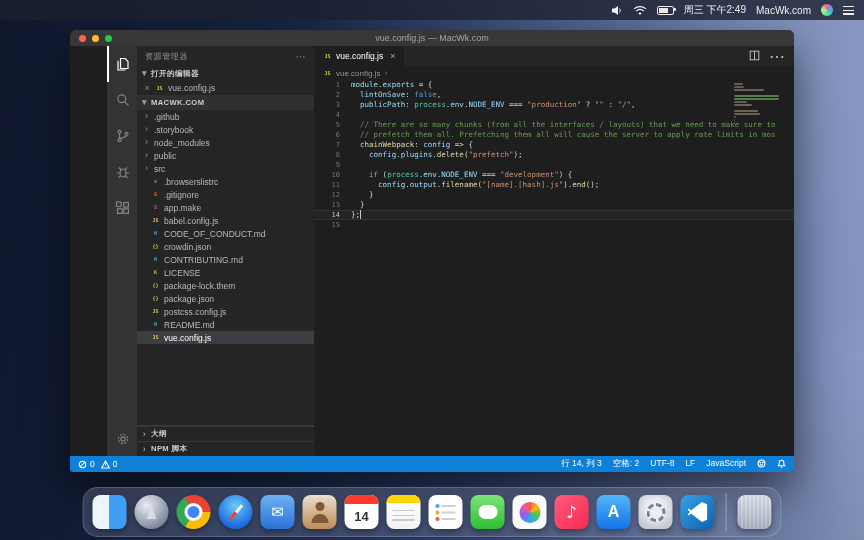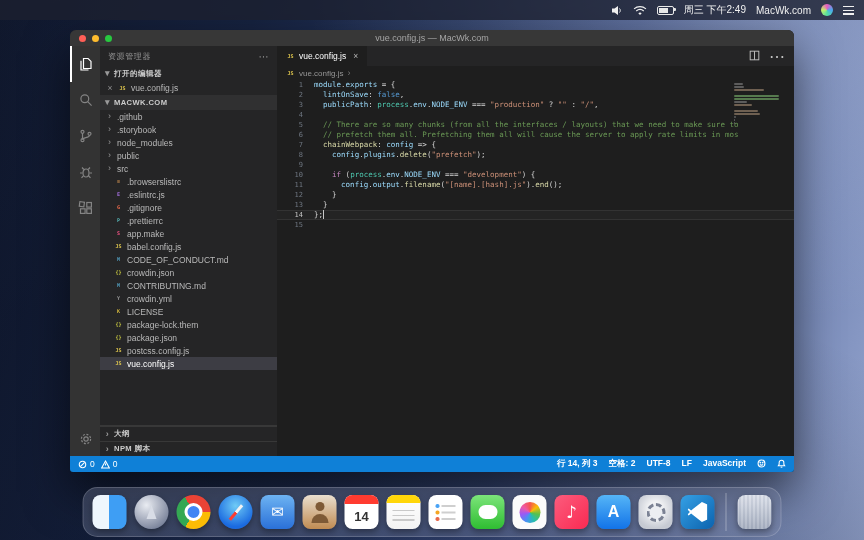--- a/index.html
+++ b/index.html
@@ -20,21 +20,21 @@
   .batt::after{content:"";position:absolute;right:-3px;top:1.5px;width:2px;height:3px;background:#e8e8e8;border-radius:0 1px 1px 0;}
   .siri{width:12px;height:12px;border-radius:50%;background:conic-gradient(#e959c0,#4aa8f0,#54e0a0,#c4f06a,#e959c0);}
   .nc{width:11px;height:9px;background:repeating-linear-gradient(#f0f0f0 0 1.4px,transparent 1.4px 3.6px);}
   
   .vswindow{position:absolute;left:70px;top:30px;width:724px;height:442px;border-radius:6px 6px 3px 3px;
     box-shadow:0 20px 45px rgba(0,0,0,.55);overflow:hidden;background:#1e1e1e;z-index:10;}
   .titlebar{height:16px;background:#373737;position:relative;display:flex;align-items:center;}
   .tl{width:7px;height:7px;border-radius:50%;margin-left:6px;}
   .tl.red{background:#ff5f57;margin-left:9px;}.tl.yel{background:#febc2e;}.tl.grn{background:#28c840;}
   .win-title{position:absolute;left:0;right:0;text-align:center;color:#a5a5a5;font-size:9px;}
-  .vsbody{display:flex;height:410px;}
+  .vsbody{display:flex;height:410px;padding-left:37px;}
   
   .activitybar{width:30px;background:#333333;display:flex;flex-direction:column;align-items:center;flex:none;}
   .ab-item{width:30px;height:36px;display:flex;align-items:center;justify-content:center;color:#848484;border-left:2px solid transparent;box-sizing:border-box;}
   .ab-item.active{color:#ffffff;border-left:2px solid #ffffff;}
   .ab-item svg{width:16px;height:16px;stroke:currentColor;fill:none;stroke-width:1.2;}
   .ab-spacer{flex:1;}
   
   .sidebar{width:177px;background:#252526;color:#b9b9b9;flex:none;position:relative;font-size:8.5px;overflow:hidden;}
   .sb-header{height:20px;display:flex;align-items:center;padding:0 8px;color:#9a9a9a;font-size:8px;letter-spacing:.6px;}
   .sb-header .more{margin-left:auto;color:#9a9a9a;font-size:10px;}
@@ -237,70 +237,62 @@
             </div>
             <div class="tree-row">
               <span class="chev">›</span>
               <span class="fname">src</span>
             </div>
             <div class="tree-row">
               <span class="fi" style="color: rgb(204, 143, 78);">≡</span>
               <span class="fname">.browserslistrc</span>
             </div>
             <div class="tree-row">
-              <span class="fi" style="color: rgb(156, 107, 211);">E</span>
-              <span class="fname">.eslintrc.js</span>
-            </div>
-            <div class="tree-row">
               <span class="fi" style="color: rgb(232, 104, 74);">G</span>
               <span class="fname">.gitignore</span>
             </div>
             <div class="tree-row">
-              <span class="fi" style="color: rgb(86, 179, 180);">P</span>
-              <span class="fname">.prettierrc</span>
-            </div>
-            <div class="tree-row">
               <span class="fi" style="color: rgb(245, 83, 133);">S</span>
               <span class="fname">app.make</span>
             </div>
             <div class="tree-row">
               <span class="fi" style="color: rgb(226, 201, 78);">JS</span>
               <span class="fname">babel.config.js</span>
             </div>
             <div class="tree-row">
               <span class="fi" style="color: rgb(81, 154, 186);">M</span>
               <span class="fname">CODE_OF_CONDUCT.md</span>
             </div>
             <div class="tree-row">
               <span class="fi" style="color: rgb(203, 203, 65);">{}</span>
               <span class="fname">crowdin.json</span>
             </div>
             <div class="tree-row">
               <span class="fi" style="color: rgb(81, 154, 186);">M</span>
               <span class="fname">CONTRIBUTING.md</span>
             </div>
             <div class="tree-row">
-              <span class="fi" style="color: rgb(154, 154, 154);">Y</span>
-              <span class="fname">crowdin.yml</span>
-            </div>
-            <div class="tree-row">
               <span class="fi" style="color: rgb(215, 186, 61);">K</span>
               <span class="fname">LICENSE</span>
             </div>
             <div class="tree-row">
               <span class="fi" style="color: rgb(203, 203, 65);">{}</span>
               <span class="fname">package-lock.them</span>
             </div>
             <div class="tree-row">
               <span class="fi" style="color: rgb(203, 203, 65);">{}</span>
               <span class="fname">package.json</span>
             </div>
             <div class="tree-row">
               <span class="fi" style="color: rgb(226, 201, 78);">JS</span>
               <span class="fname">postcss.config.js</span>
+            </div>
+            <div class="tree-row">
+              <span class="fi" style="color: rgb(81, 154, 186);">M</span>
+              <span class="fname">README.md</span>
             </div>
             <div class="tree-row selected">
               <span class="fi" style="color: rgb(226, 201, 78);">JS</span>
               <span class="fname">vue.config.js</span>
             </div>
           </div>
         <div class="sb-bottom" id="sb-bottom">
             <div class="sb-sec">
               <span class="chev">›</span>
               <span>大纲</span>
@@ -380,21 +372,21 @@
         <span>0</span>
       </span>
       <span style="display:flex;align-items:center;gap:3px;">
         <svg viewBox="0 0 10 10">
             <path d="M5 1.2 9.3 8.8H.7z"></path>
             <line x1="5" y1="4" x2="5" y2="6"></line>
           </svg>
         <span>0</span>
       </span>
       <span class="sb-right">
-        <span id="status-right" style="display:flex;gap:11px;font-weight:bold;">
+        <span id="status-right" style="display:flex;gap:11px;">
             <span class="sb-item">行 14, 列 3</span>
             <span class="sb-item">空格: 2</span>
             <span class="sb-item">UTF-8</span>
             <span class="sb-item">LF</span>
             <span class="sb-item">JavaScript</span>
           </span>
         <span>
           <svg viewBox="0 0 10 10">
               <circle cx="5" cy="5" r="3.8"></circle>
               <circle cx="3.7" cy="4" r="0.4" fill="#fff"></circle>

